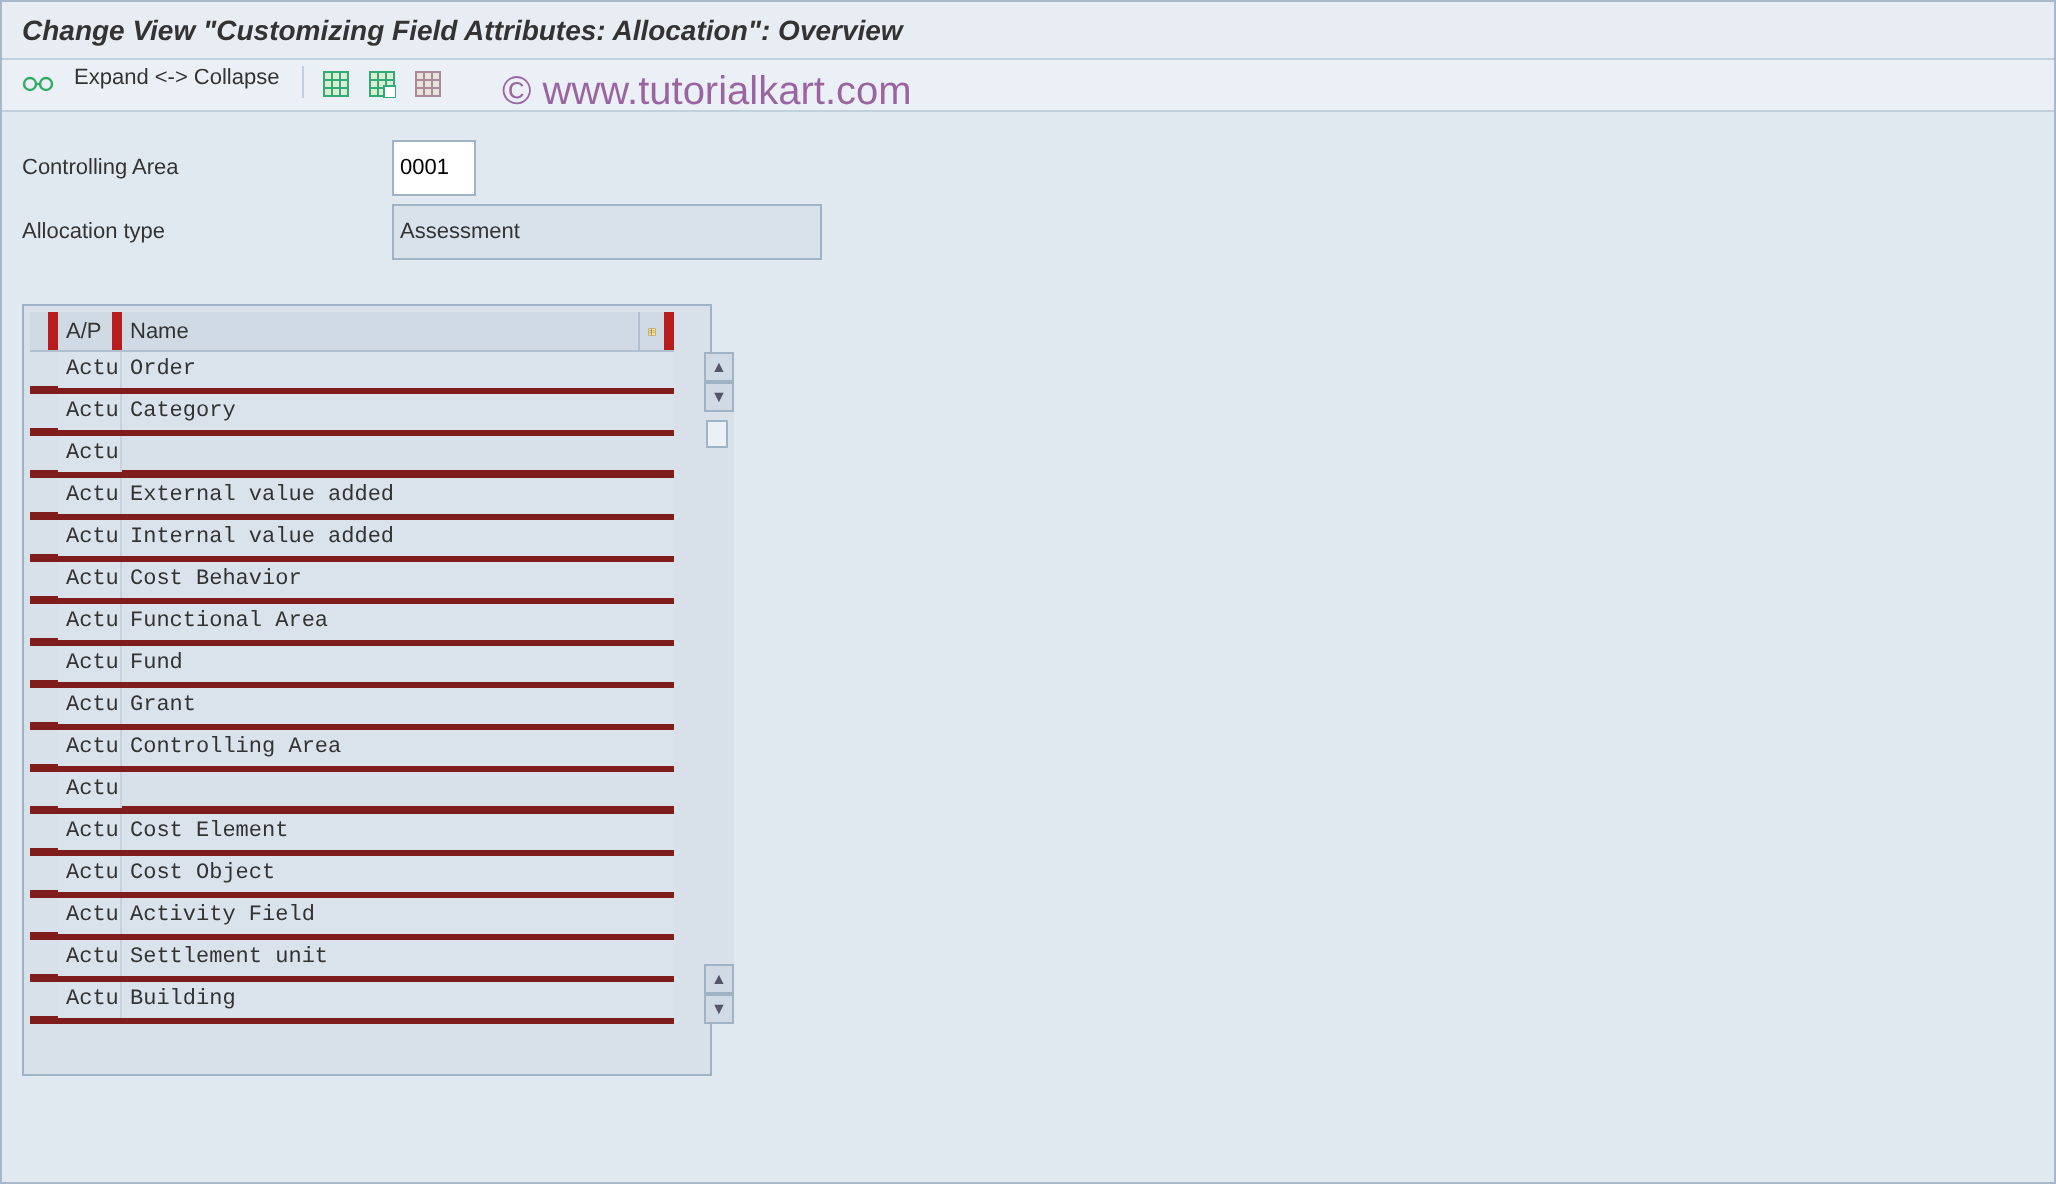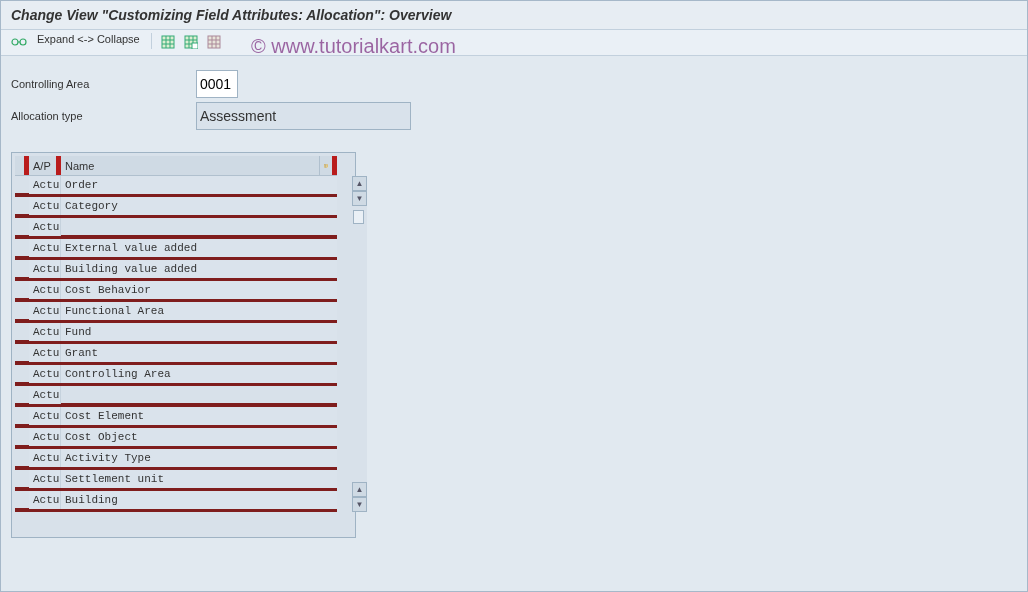--- a/index.html
+++ b/index.html
@@ -67,21 +67,21 @@
       margin-bottom: 4px;
     }
     .form-label {
       width: 185px;
       font-size: 11px;
       color: #333;
     }
     .form-input {
       border: 1px solid #9fb3c4;
       background: #fff;
-      font-size: 14px;
+      font-size: 11px;
       padding: 13px 3px;
       height: 17px;
       font-family: inherit;
     }
     .form-input.small { width: 42px; text-align: left; }
     .form-input.readonly {
       width: 215px;
       background: #d9e2eb;
       color: #333;
     }
@@ -281,21 +281,21 @@
               <div class="cell ap">Actu</div>
             </div>
             <div class="grid-row">
               <div class="cell sel"></div>
               <div class="cell ap">Actu</div>
               <div class="cell name">External value added</div>
             </div>
             <div class="grid-row">
               <div class="cell sel"></div>
               <div class="cell ap">Actu</div>
-              <div class="cell name">Building value added</div>
+              <div class="cell name">Internal value added</div>
             </div>
             <div class="grid-row">
               <div class="cell sel"></div>
               <div class="cell ap">Actu</div>
               <div class="cell name">Cost Behavior</div>
             </div>
             <div class="grid-row">
               <div class="cell sel"></div>
               <div class="cell ap">Actu</div>
               <div class="cell name">Functional Area</div>
@@ -325,21 +325,21 @@
               <div class="cell name">Cost Element</div>
             </div>
             <div class="grid-row">
               <div class="cell sel"></div>
               <div class="cell ap">Actu</div>
               <div class="cell name">Cost Object</div>
             </div>
             <div class="grid-row">
               <div class="cell sel"></div>
               <div class="cell ap">Actu</div>
-              <div class="cell name">Activity Type</div>
+              <div class="cell name">Activity Field</div>
             </div>
             <div class="grid-row">
               <div class="cell sel"></div>
               <div class="cell ap">Actu</div>
               <div class="cell name">Settlement unit</div>
             </div>
             <div class="grid-row">
               <div class="cell sel"></div>
               <div class="cell ap">Actu</div>
               <div class="cell name">Building</div>

